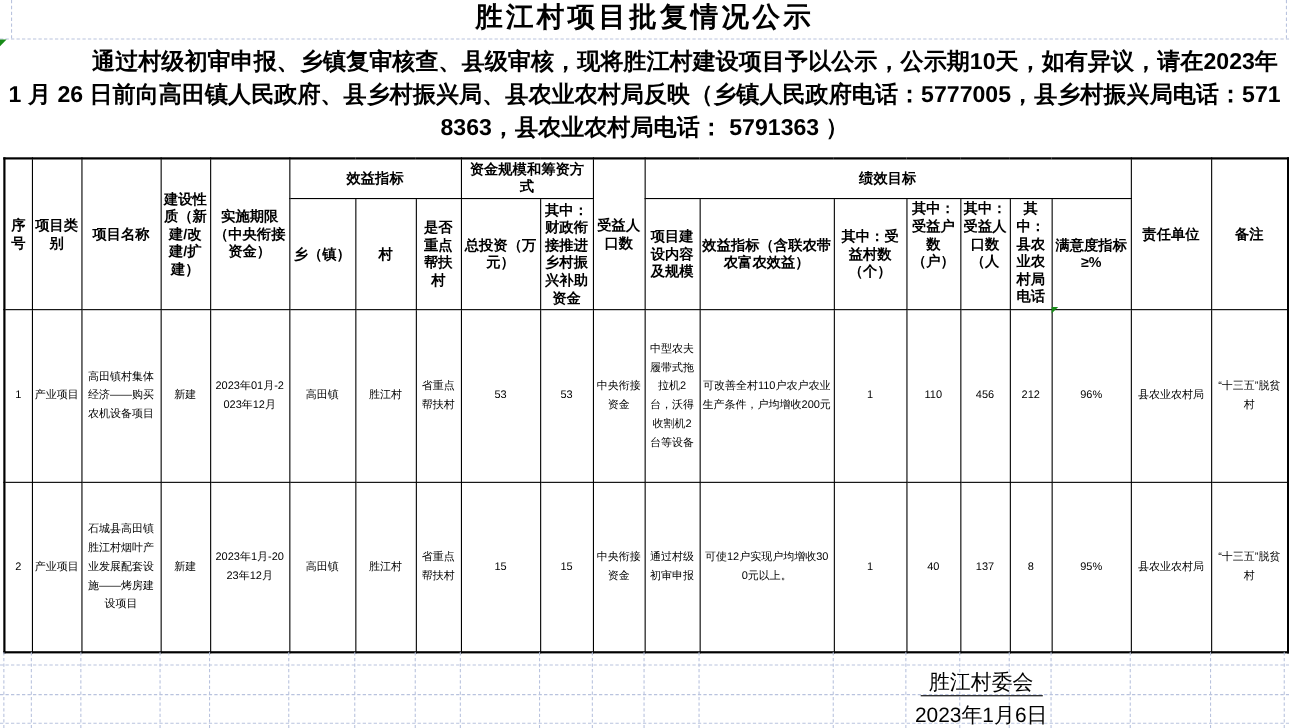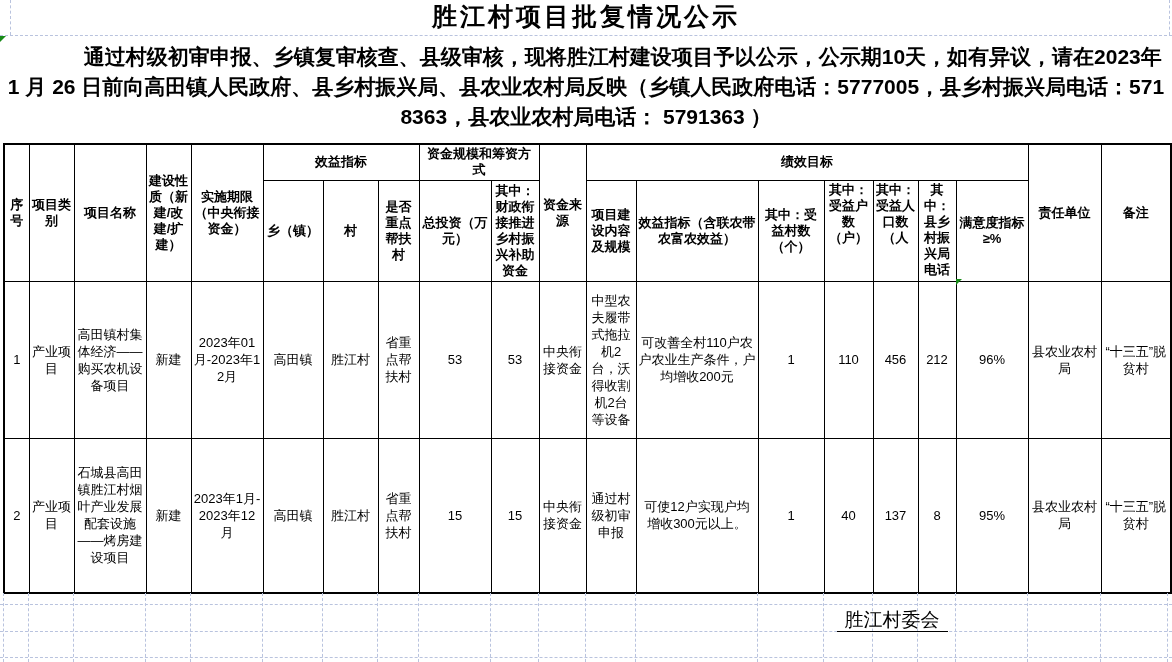--- a/index.html
+++ b/index.html
@@ -16,21 +16,21 @@
   #notice-cell{top:36px;left:0;width:1172px;height:106px;box-sizing:border-box;
     padding:6px 6px 0 6px;font-size:21px;font-weight:bold;line-height:30px;
     text-align:center;text-indent:3.5em;word-break:break-all;}
   
   table#main-table{position:absolute;top:143px;left:3px;width:1167px;
     border-collapse:collapse;table-layout:fixed;border:2px solid #000;}
   #main-table th,#main-table td{
     border:1px solid #000;text-align:center;vertical-align:middle;
     padding:0 2px;overflow:hidden;word-break:break-all;}
   #main-table th{font-size:13px;font-weight:bold;line-height:16px;}
-  #main-table td{font-size:13px;font-weight:normal;line-height:17px;}
+  #main-table td{font-size:10px;font-weight:normal;line-height:17px;}
   tr.group-row{height:36px;}
   tr.sub-row{height:101px;}
   tr.data-row-1{height:157px;}
   tr.data-row-2{height:155px;}
   .clipbox{height:97px;overflow:hidden;}
   
   .gridv{position:absolute;width:0;border-left:1px dashed #b9c3de;}
   .gridh{position:absolute;height:0;border-top:1px dashed #b9c3de;}
   
   .err-tri{position:absolute;width:0;height:0;
@@ -79,42 +79,42 @@
   </colgroup>
   <thead>
     <tr class="group-row">
       <th rowspan="2">序号</th>
       <th rowspan="2">项目类别</th>
       <th rowspan="2">项目名称</th>
       <th rowspan="2">建设性质（新建/改建/扩建）</th>
       <th rowspan="2">实施期限（中央衔接资金）</th>
       <th colspan="3">效益指标</th>
       <th colspan="2">资金规模和筹资方式</th>
-      <th rowspan="2">资金来源</th>
+      <th rowspan="2">受益人口数</th>
       <th colspan="7">绩效目标</th>
       <th rowspan="2">责任单位</th>
       <th rowspan="2">备注</th>
     </tr>
     <tr class="sub-row">
       <th>乡（镇）</th>
       <th>村</th>
       <th>是否重点帮扶村</th>
       <th>总投资（万元）</th>
       <th>其中：财政衔接推进乡村振兴补助资金</th>
       <th>项目建设内容及规模</th>
       <th>效益指标（含联农带农富农效益）</th>
       <th>其中：受益村数（个）</th>
       <th>
           <div class="clipbox">其中：受益户数（户）</div>
         </th>
       <th>
           <div class="clipbox">其中：受益人口数（人</div>
         </th>
       <th>
-          <div class="clipbox">其中：县乡村振兴局电话</div>
+          <div class="clipbox">其中：县农业农村局电话</div>
         </th>
       <th>满意度指标≥%</th>
     </tr>
   </thead>
   <tbody>
     <tr class="data-row-1">
       <td>1</td>
       <td>产业项目</td>
       <td>高田镇村集体经济——购买农机设备项目</td>
       <td>新建</td>
@@ -184,13 +184,14 @@
     <div class="gridv" style="top: 593px; left: 1027px; height: 69px;"></div>
     <div class="gridv" style="top: 593px; left: 1100px; height: 69px;"></div>
     <div class="gridv" style="top: 593px; left: 1167px; height: 69px;"></div>
     <div class="gridh" style="top: 604px; left: 0px; width: 1172px;"></div>
     <div class="gridh" style="top: 631px; left: 0px; width: 1172px;"></div>
     <div class="gridh" style="top: 657px; left: 0px; width: 1172px;"></div>
   </div>
 
 <div id="signature-block">
   <span class="sig-line"><span class="uline">胜江村委会</span></span>
+  <span class="sig-line"><span class="uline">2023年1月6日</span></span>
 </div>
 
 </body></html>

